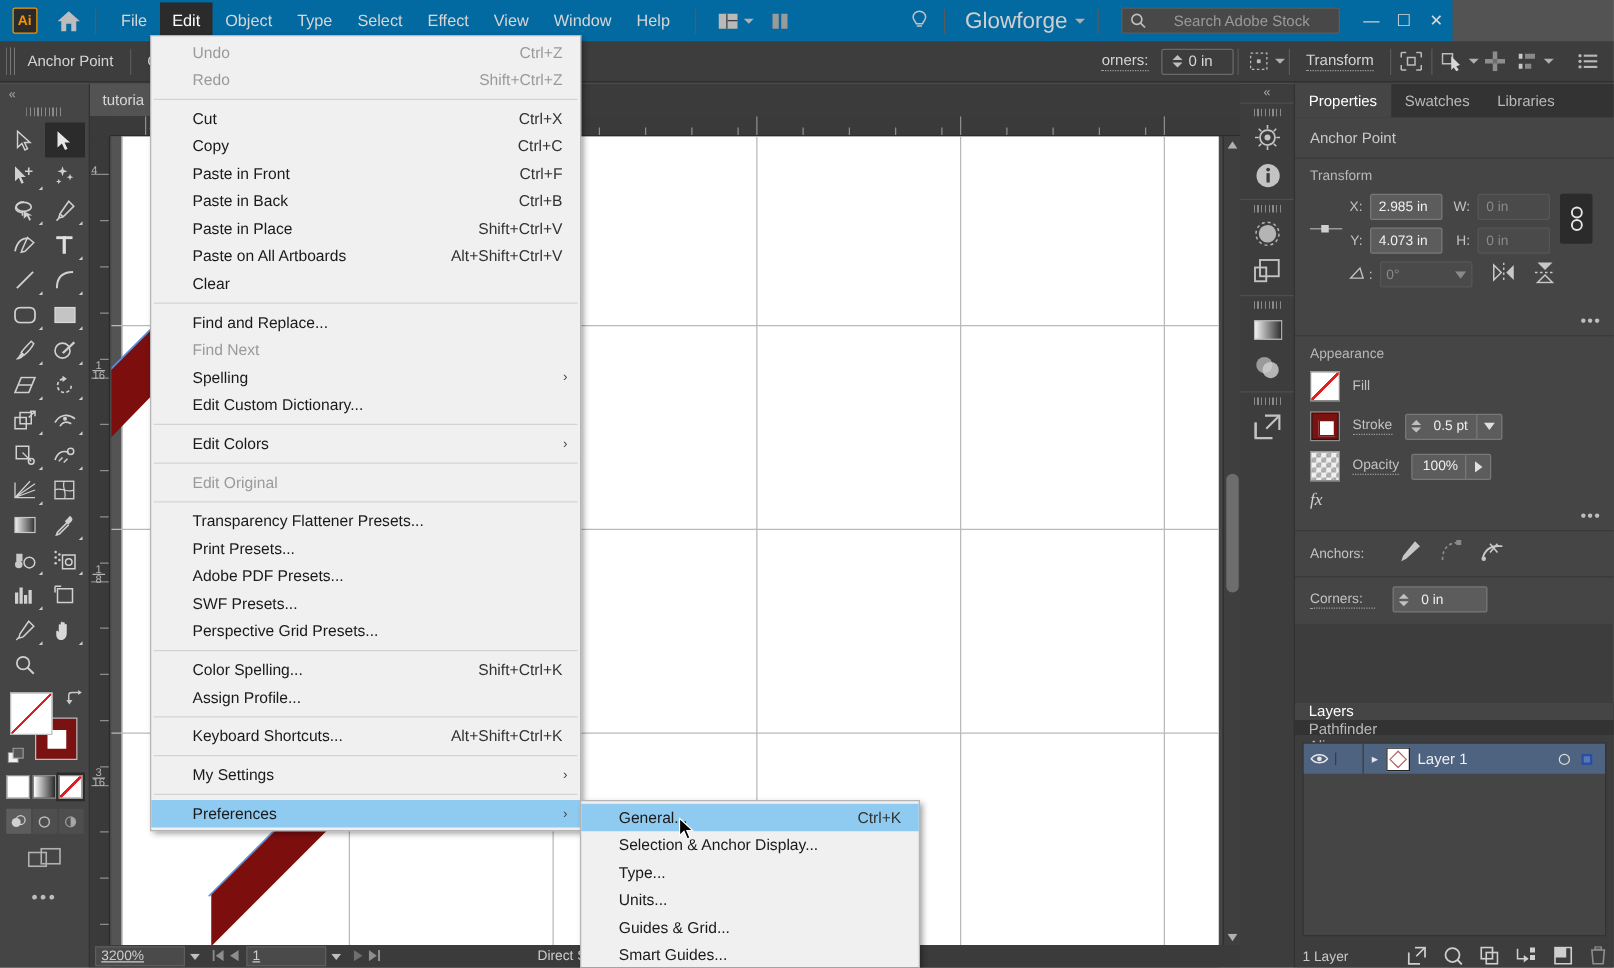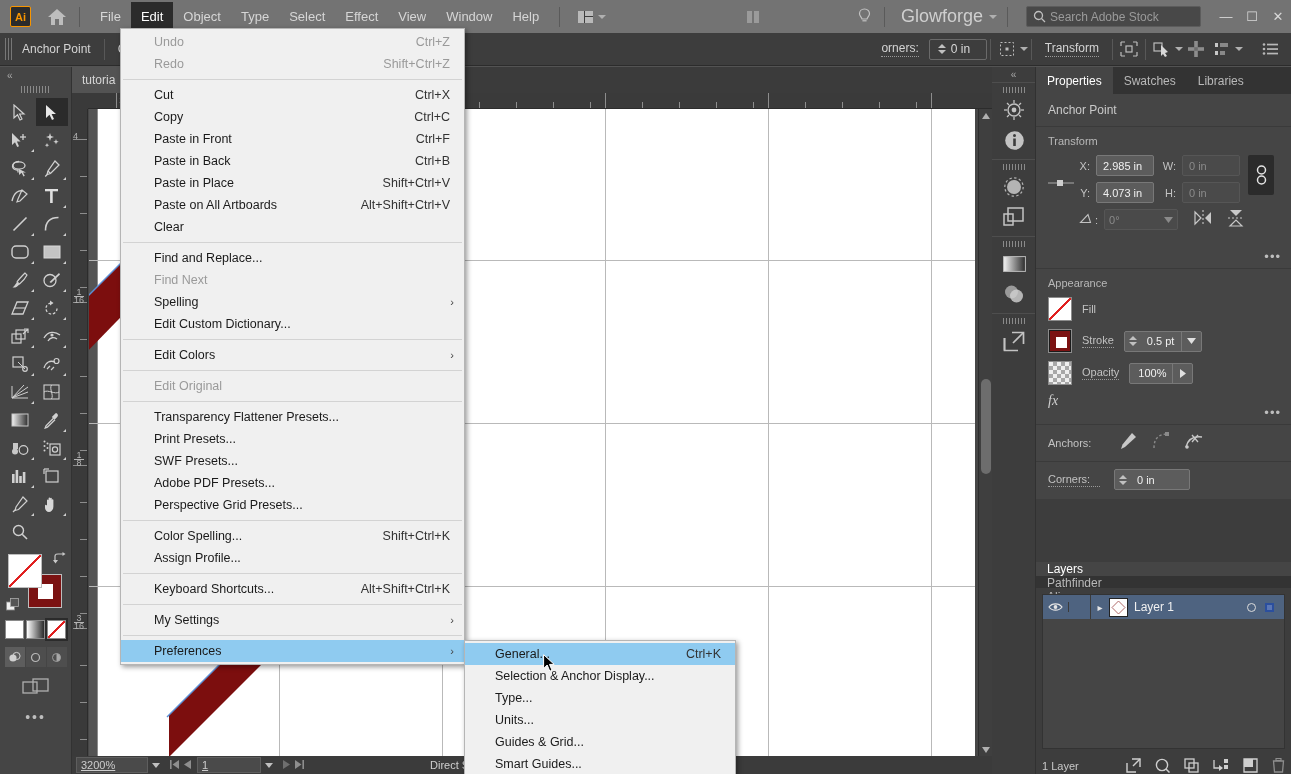--- a/index.html
+++ b/index.html
@@ -8,22 +8,22 @@
     background: #535353;
     font-family: "Liberation Sans", sans-serif;
     font-size: 12px;
     color: #d0d0d0;
     overflow: hidden;
   }
   .app { position: relative; width: 1291px; height: 774px; }
 
   
   .menubar {
-    position: absolute; left: 0; top: 0; width: 1291px; height: 33px;
-    background: #737373; display: flex; align-items: center;
+    position: absolute; left: 0; top: 0; width: 1162px; height: 33px;
+    background: #0369a1; display: flex; align-items: center;
   }
   .ai-logo {
     width: 21px; height: 21px; margin-left: 10px; border: 1px solid #f79500;
     color: #f79500; font-size: 11px; font-weight: bold; display: flex;
     align-items: center; justify-content: center; background: #2b2b2b; border-radius: 2px;
   }
   .home-icon { margin-left: 14px; width: 24px; height: 22px; display:flex; align-items:center; justify-content:center; }
   .mb-sep { width: 1px; height: 20px; background: #5a5a5a; margin: 0 10px; }
   .menu-item {
     padding: 7px 10px; font-size: 13px; color: #d6d6d6; cursor: default; white-space: nowrap;
@@ -31,21 +31,21 @@
   .menu-item.active { background: #2b2b2b; color: #ffffff; }
   .mb-right { margin-left: auto; display: flex; align-items: center; }
   .arrange-btn { display: flex; align-items: center; gap: 5px; padding: 4px 8px; }
   .grid-glyph { display:inline-block; width:15px; height:12px; background:#b9b9b9; position: relative; }
   .grid-glyph:after { content:''; position:absolute; left:6px; top:0; width:1px; height:12px; background:#3d3d3d; }
   .grid-glyph:before { content:''; position:absolute; left:7px; top:5px; width:8px; height:1px; background:#3d3d3d; }
   .caret { width:0;height:0;border-left:4px solid transparent;border-right:4px solid transparent;border-top:4px solid #b0b0b0; display:inline-block; }
   .bulb { width: 18px; height: 20px; display:flex; align-items:center; justify-content:center; }
   .ws-name { font-size: 18px; color: #cfcfcf; padding: 0 6px; text-align: right; }
   .stock-search {
-    display: flex; align-items: center; gap: 4px; width: 175px; height: 21px;
+    display: flex; align-items: center; gap: 22px; width: 175px; height: 21px;
     background: #484848; border: 1px solid #5c5c5c; border-radius: 2px; padding: 0 6px; margin-left: 8px;
   }
   .stock-search span.ph { color: #9a9a9a; font-size: 12px; }
   .wincontrols { display: flex; align-items: center; margin-left: 12px; }
   .wc { width: 26px; height: 24px; display:flex;align-items:center;justify-content:center; color:#d8d8d8; font-size: 13px; }
 
   
   .controlbar {
     position: absolute; left: 0; top: 33px; width: 1291px; height: 33px;
     background: #3d3d3d; display: flex; align-items: center; border-bottom: 1px solid #2c2c2c;
@@ -1194,25 +1194,25 @@
     <div class="msep"></div>
     <div class="mi">
       <span>Transparency Flattener Presets...</span>
       <span class="sc"></span>
     </div>
     <div class="mi">
       <span>Print Presets...</span>
       <span class="sc"></span>
     </div>
     <div class="mi">
+      <span>Adobe PDF Presets...</span>
+      <span class="sc"></span>
+    </div>
+    <div class="mi">
       <span>SWF Presets...</span>
-      <span class="sc"></span>
-    </div>
-    <div class="mi">
-      <span>Adobe PDF Presets...</span>
       <span class="sc"></span>
     </div>
     <div class="mi">
       <span>Perspective Grid Presets...</span>
       <span class="sc"></span>
     </div>
     <div class="msep"></div>
     <div class="mi">
       <span>Color Spelling...</span>
       <span class="sc">Shift+Ctrl+K</span>

